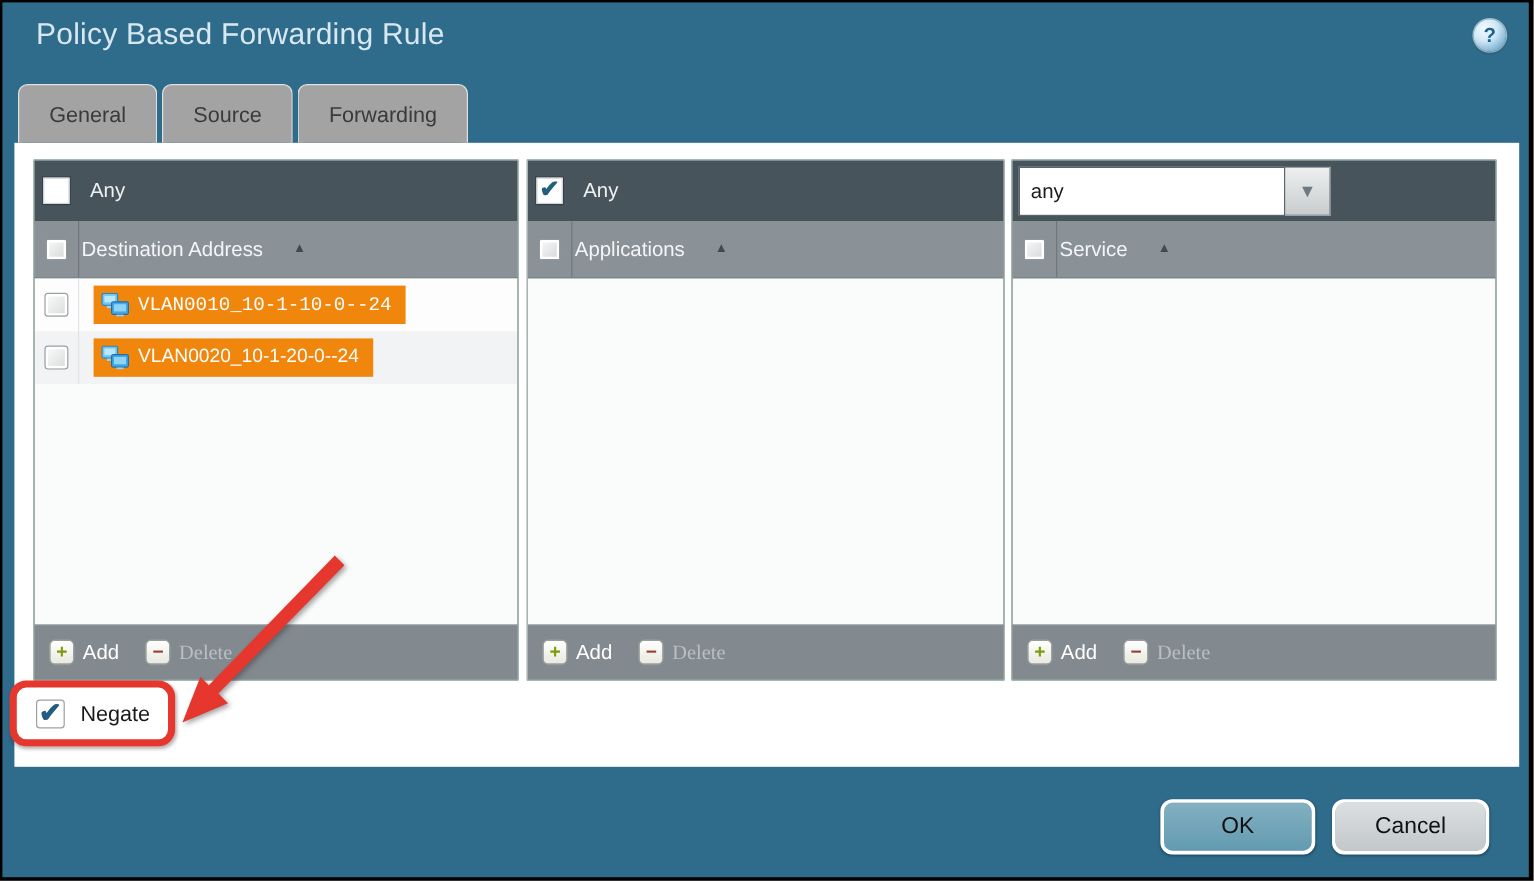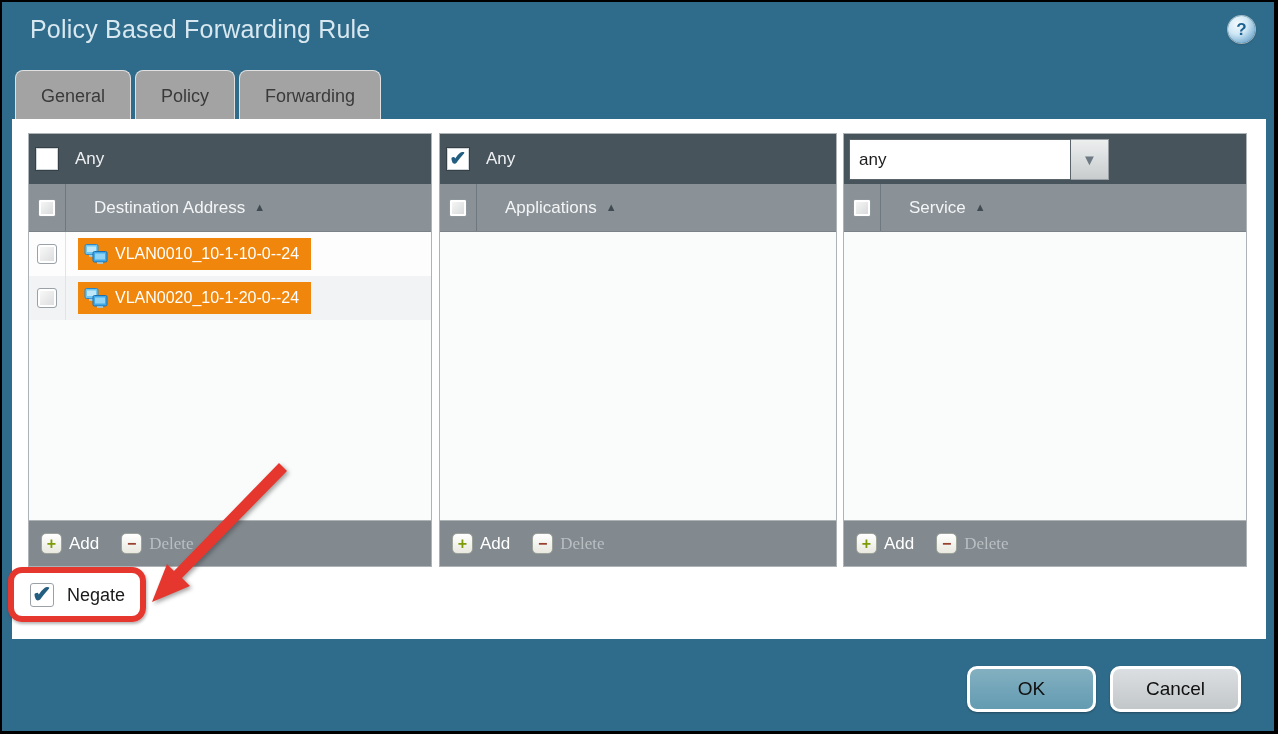--- a/index.html
+++ b/index.html
@@ -35,27 +35,27 @@
   }
   .panel.p-left{left:16px;width:404px;}
   .panel.p-mid{left:427px;width:398px;}
   .panel.p-right{left:831px;width:404px;}
   .any-bar{height:50px;flex:0 0 50px;background:#48545c;display:flex;align-items:center;padding-left:7px;position:relative;}
   .any-bar .any-label{color:#eef1f3;font-size:17px;margin-left:17px;}
   .col-header{height:47px;flex:0 0 47px;background:#8a9197;display:flex;align-items:stretch;border-bottom:1px solid #7b8artifact389;}
   .col-header{border-bottom:1px solid #7b8389;}
   .cb-cell{width:36px;flex:0 0 36px;display:flex;align-items:center;justify-content:center;}
   .col-header .cb-cell{border-right:1px solid #6f787e;}
-  .col-title{display:flex;align-items:center;color:#f3f5f6;font-size:17px;margin-left:28px;gap:9px;cursor:pointer;}
+  .col-title{display:flex;align-items:center;color:#f3f5f6;font-size:17px;margin-left:2px;gap:25px;cursor:pointer;}
   .sort{color:#3f4a52;font-size:11px;line-height:1;}
   .list{flex:1 1 auto;background:#fafbfb;overflow:hidden;display:flex;flex-direction:column;}
   .row{height:44px;flex:0 0 44px;display:flex;align-items:center;}
   .row .cb-cell{align-self:stretch;border-right:1px solid #e1e3e5;}
   .row.alt{background:#f2f3f5;}
-  .row:not(.alt){background:#fdfdfd;}
+  .row:not(.alt){background:#fdfdfd;font-family:Liberation Mono, monospace;}
   .chip{
     margin-left:12px;height:32px;background:#f0860b;color:#fff;display:inline-flex;
     align-items:center;gap:7px;padding:0 12px 0 6px;font-size:16px;cursor:pointer;white-space:nowrap;
   }
   .footer{
     height:45px;flex:0 0 45px;background:#828a90;border-top:1px solid #aeb3b6;
     display:flex;align-items:center;padding-left:12px;gap:8px;
   }
   .mini-btn{display:flex;align-items:center;gap:7px;cursor:pointer;}
   .sq{
@@ -112,21 +112,21 @@
 <body>
 
 <div class="dialog">
   <div class="title">Policy Based Forwarding Rule</div>
   <div class="help">
     <span>?</span>
   </div>
 
   <div class="tabs">
     <div class="tab">General</div>
-    <div class="tab">Policy</div>
+    <div class="tab">Source</div>
     <div class="tab">Forwarding</div>
   </div>
 
   <div class="content">
 
     <div class="panel p-left">
       <div class="any-bar">
         <span class="cb cb-any"></span>
         <span class="any-label">Any</span>
       </div>

